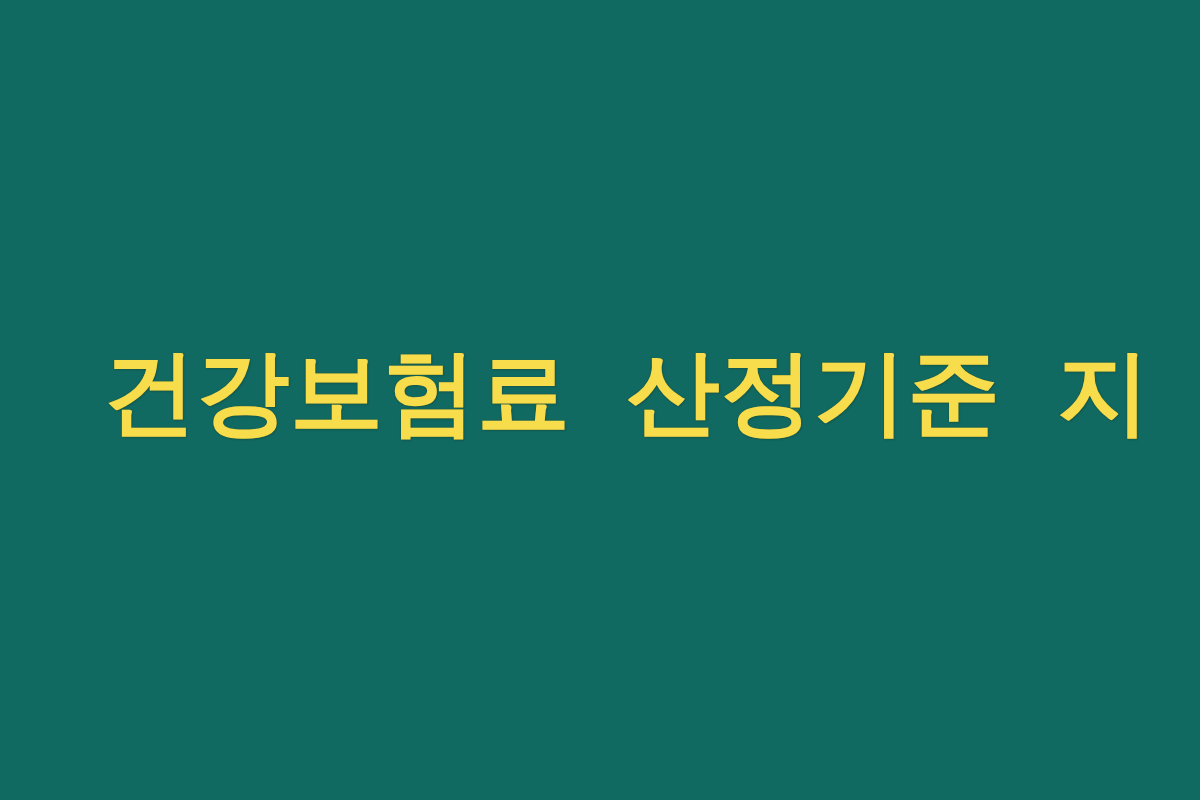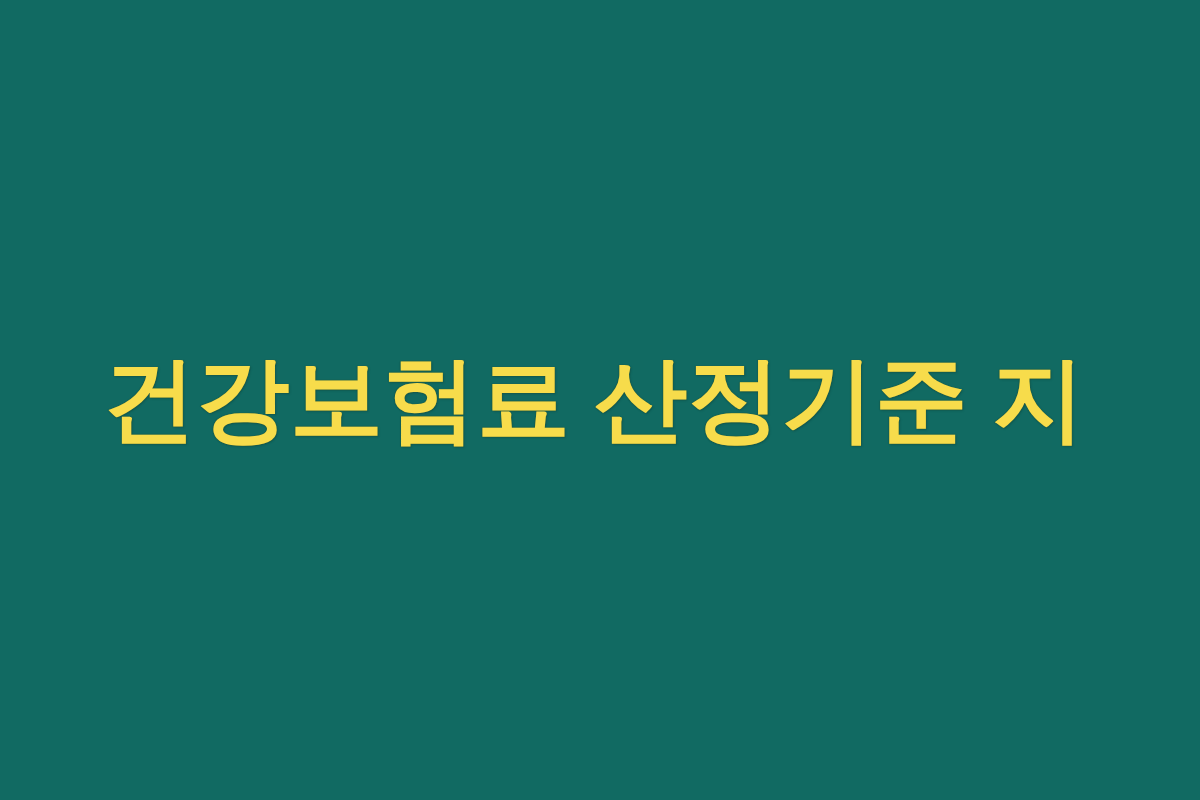--- a/index.html
+++ b/index.html
@@ -33,21 +33,21 @@
     flex-direction: column;
     align-items: flex-start;
     justify-content: center;
     width: 100%;
     box-sizing: border-box;
   }
 
   .title-line {
     display: block;
     color: #F7DC4B;
-    font-family: Liberation Serif, serif;
+    font-family: Liberation Mono, monospace;
     font-size: 93px;
     font-weight: 700;
     line-height: 138px;
     letter-spacing: 0.5px;
     white-space: pre;
     text-rendering: optimizeLegibility;
     -webkit-font-smoothing: antialiased;
     text-shadow:
       0 0 1px rgba(140, 120, 20, 0.55),
       1px 1px 2px rgba(10, 60, 55, 0.42),

